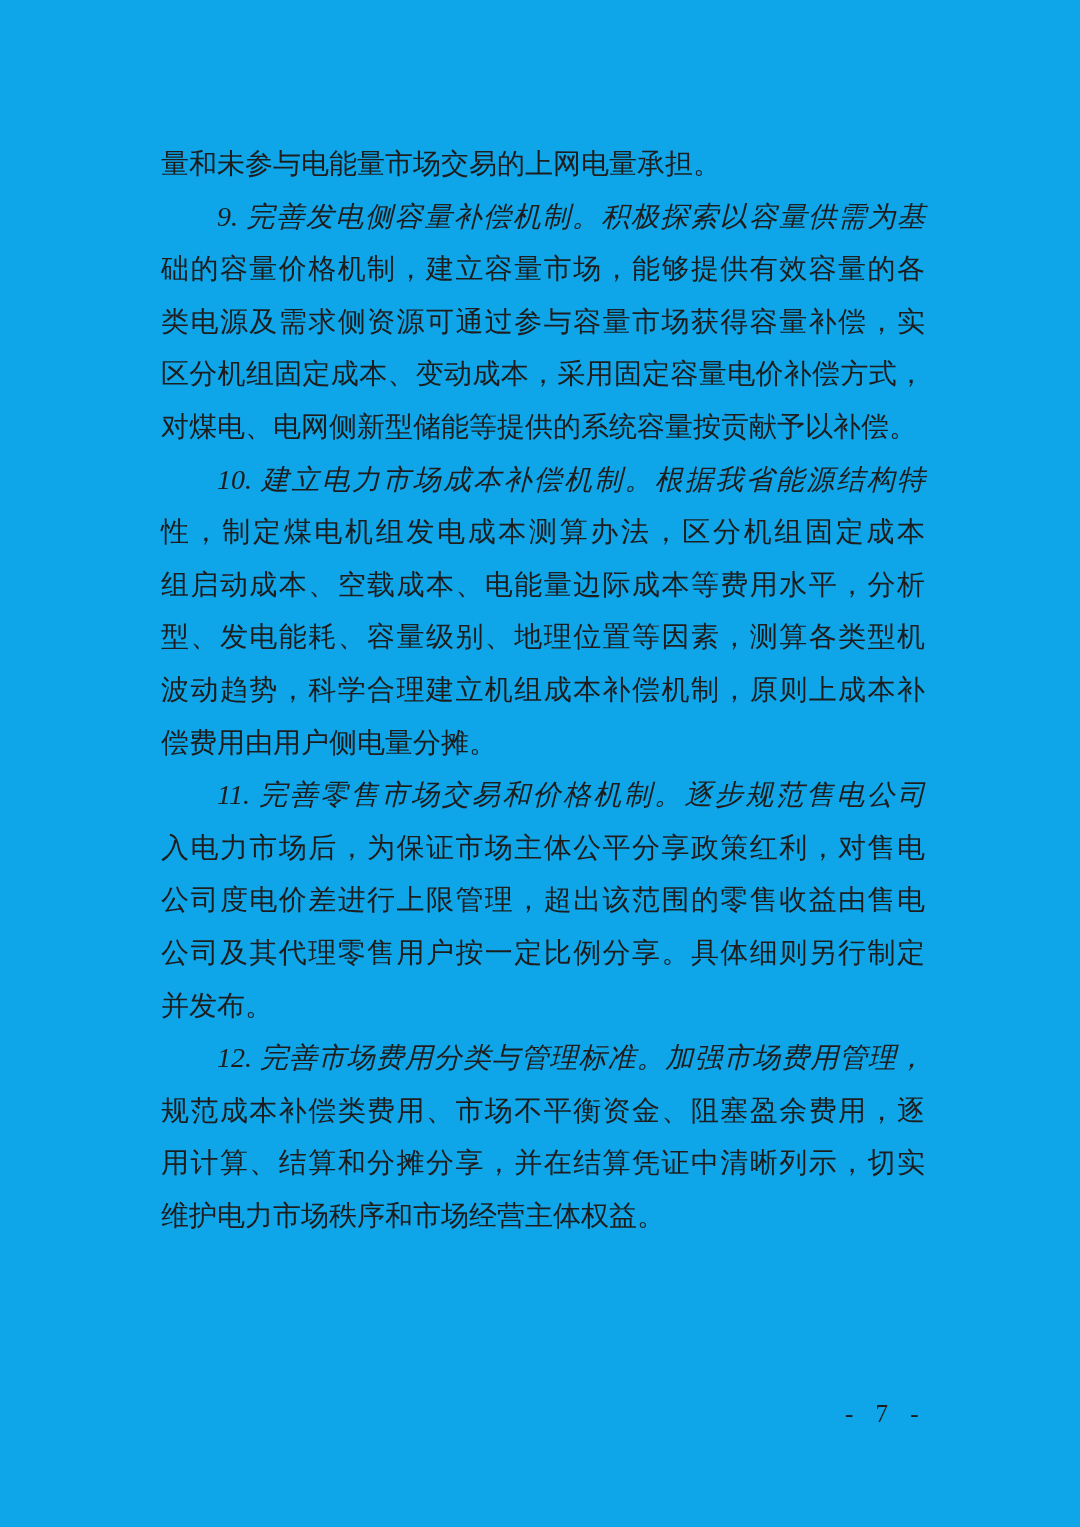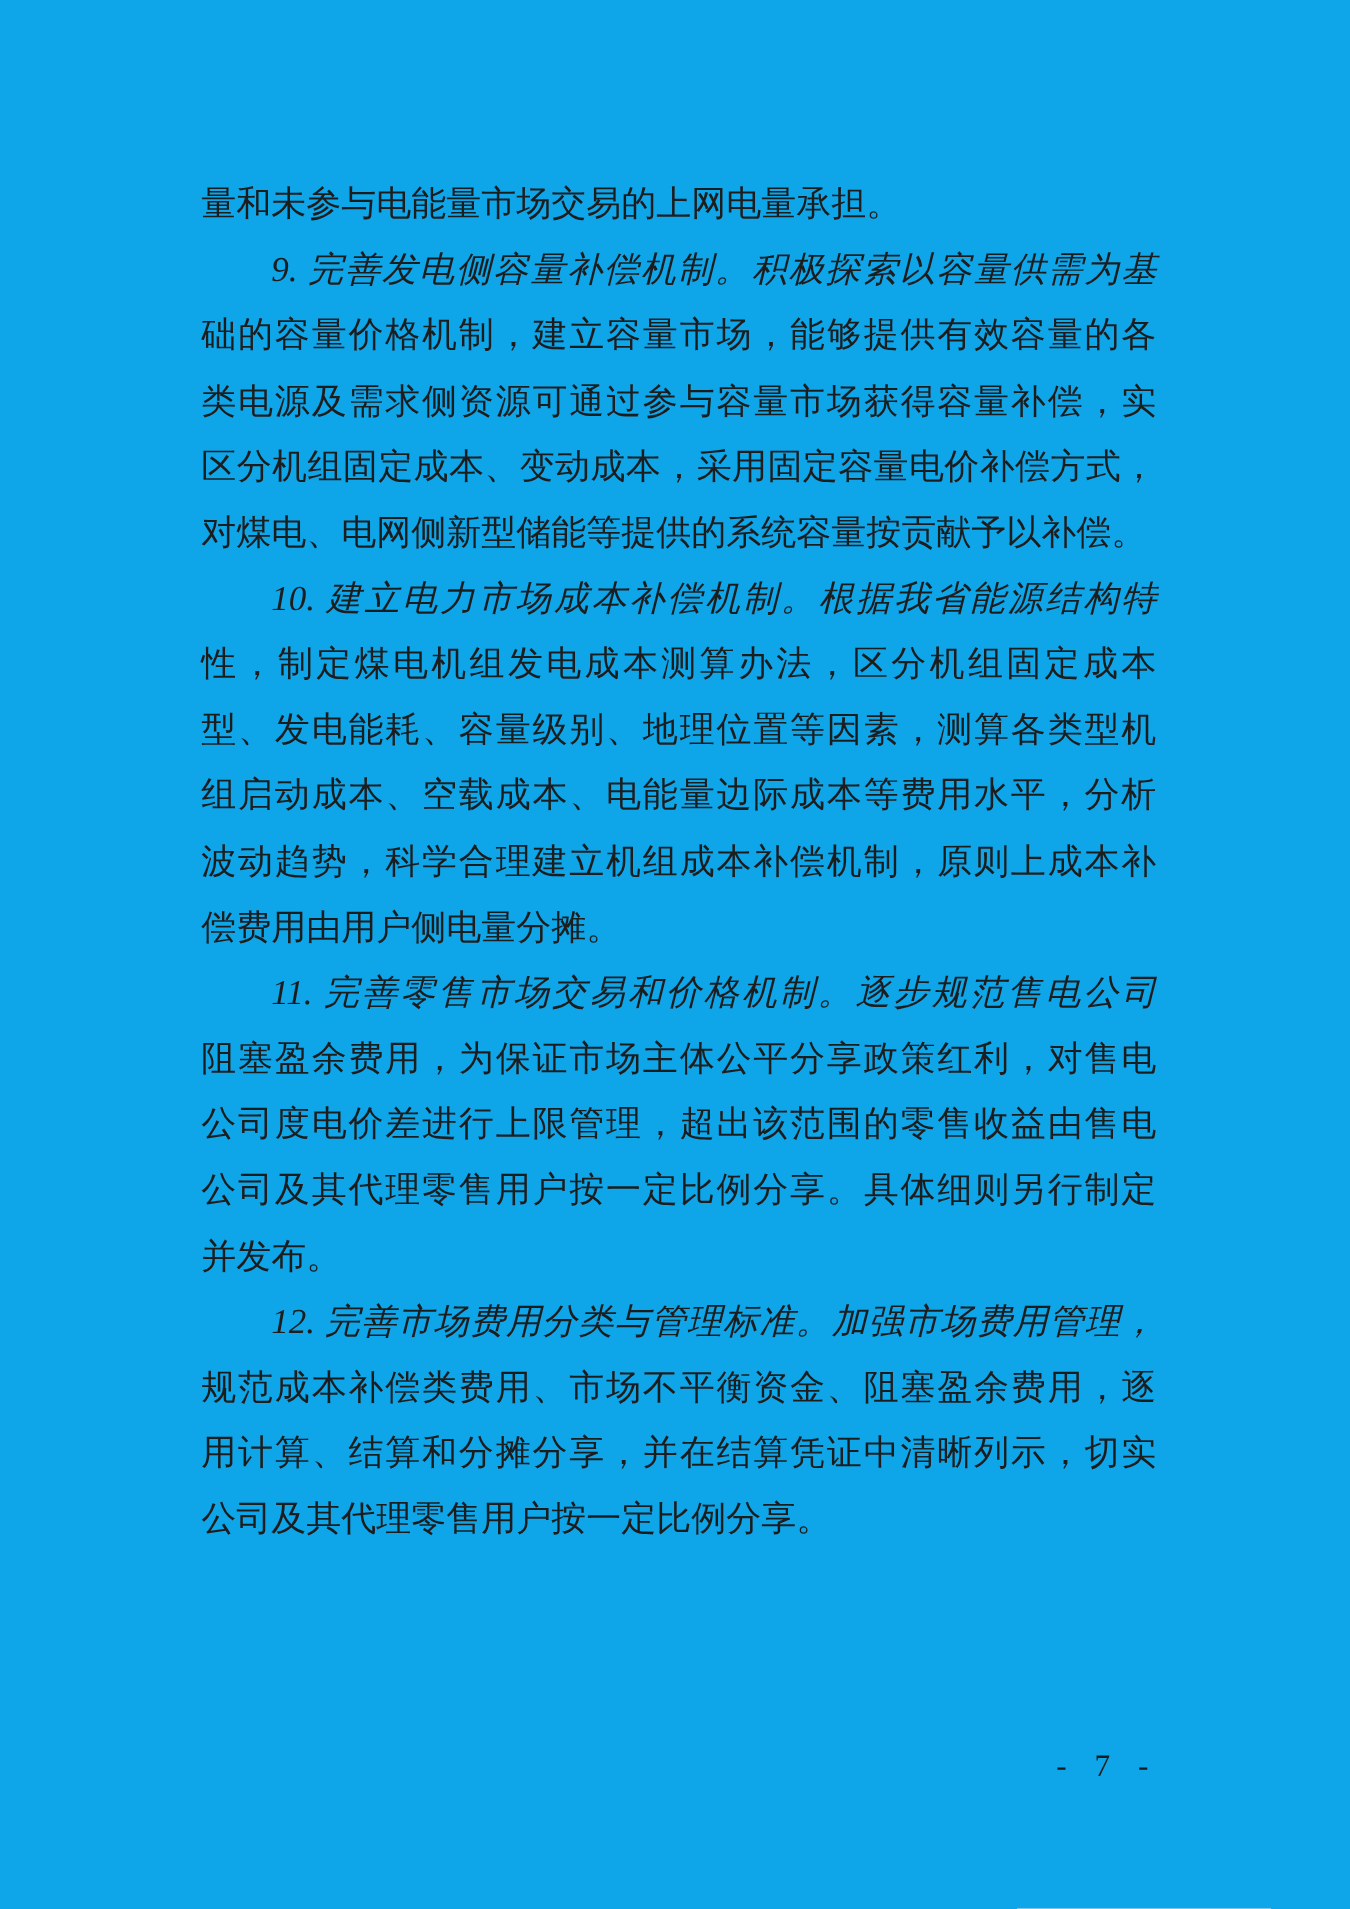--- a/index.html
+++ b/index.html
@@ -55,28 +55,28 @@
 <div class="page">
   <div class="content">
     <div class="line end">量和未参与电能量市场交易的上网电量承担。</div>
     <div class="line indent">9. 完善发电侧容量补偿机制。积极探索以容量供需为基</div>
     <div class="line">础的容量价格机制，建立容量市场，能够提供有效容量的各</div>
     <div class="line">类电源及需求侧资源可通过参与容量市场获得容量补偿，实</div>
     <div class="line">区分机组固定成本、变动成本，采用固定容量电价补偿方式，</div>
     <div class="line end">对煤电、电网侧新型储能等提供的系统容量按贡献予以补偿。</div>
     <div class="line indent">10. 建立电力市场成本补偿机制。根据我省能源结构特</div>
     <div class="line">性，制定煤电机组发电成本测算办法，区分机组固定成本</div>
+    <div class="line">组启动成本、空载成本、电能量边际成本等费用水平，分析</div>
     <div class="line">型、发电能耗、容量级别、地理位置等因素，测算各类型机</div>
-    <div class="line">组启动成本、空载成本、电能量边际成本等费用水平，分析</div>
     <div class="line">波动趋势，科学合理建立机组成本补偿机制，原则上成本补</div>
     <div class="line end">偿费用由用户侧电量分摊。</div>
     <div class="line indent">11. 完善零售市场交易和价格机制。逐步规范售电公司</div>
-    <div class="line">阻塞盈余费用，为保证市场主体公平分享政策红利，对售电</div>
+    <div class="line">入电力市场后，为保证市场主体公平分享政策红利，对售电</div>
     <div class="line">公司度电价差进行上限管理，超出该范围的零售收益由售电</div>
     <div class="line">公司及其代理零售用户按一定比例分享。具体细则另行制定</div>
     <div class="line end">并发布。</div>
     <div class="line indent">12. 完善市场费用分类与管理标准。加强市场费用管理，</div>
     <div class="line">规范成本补偿类费用、市场不平衡资金、阻塞盈余费用，逐</div>
     <div class="line">用计算、结算和分摊分享，并在结算凭证中清晰列示，切实</div>
-    <div class="line end">公司及其代理零售用户按一定比例分享。</div>
+    <div class="line end">维护电力市场秩序和市场经营主体权益。</div>
   </div>
   <div class="footer">- 7 -</div>
 </div>
 
 </body></html>

